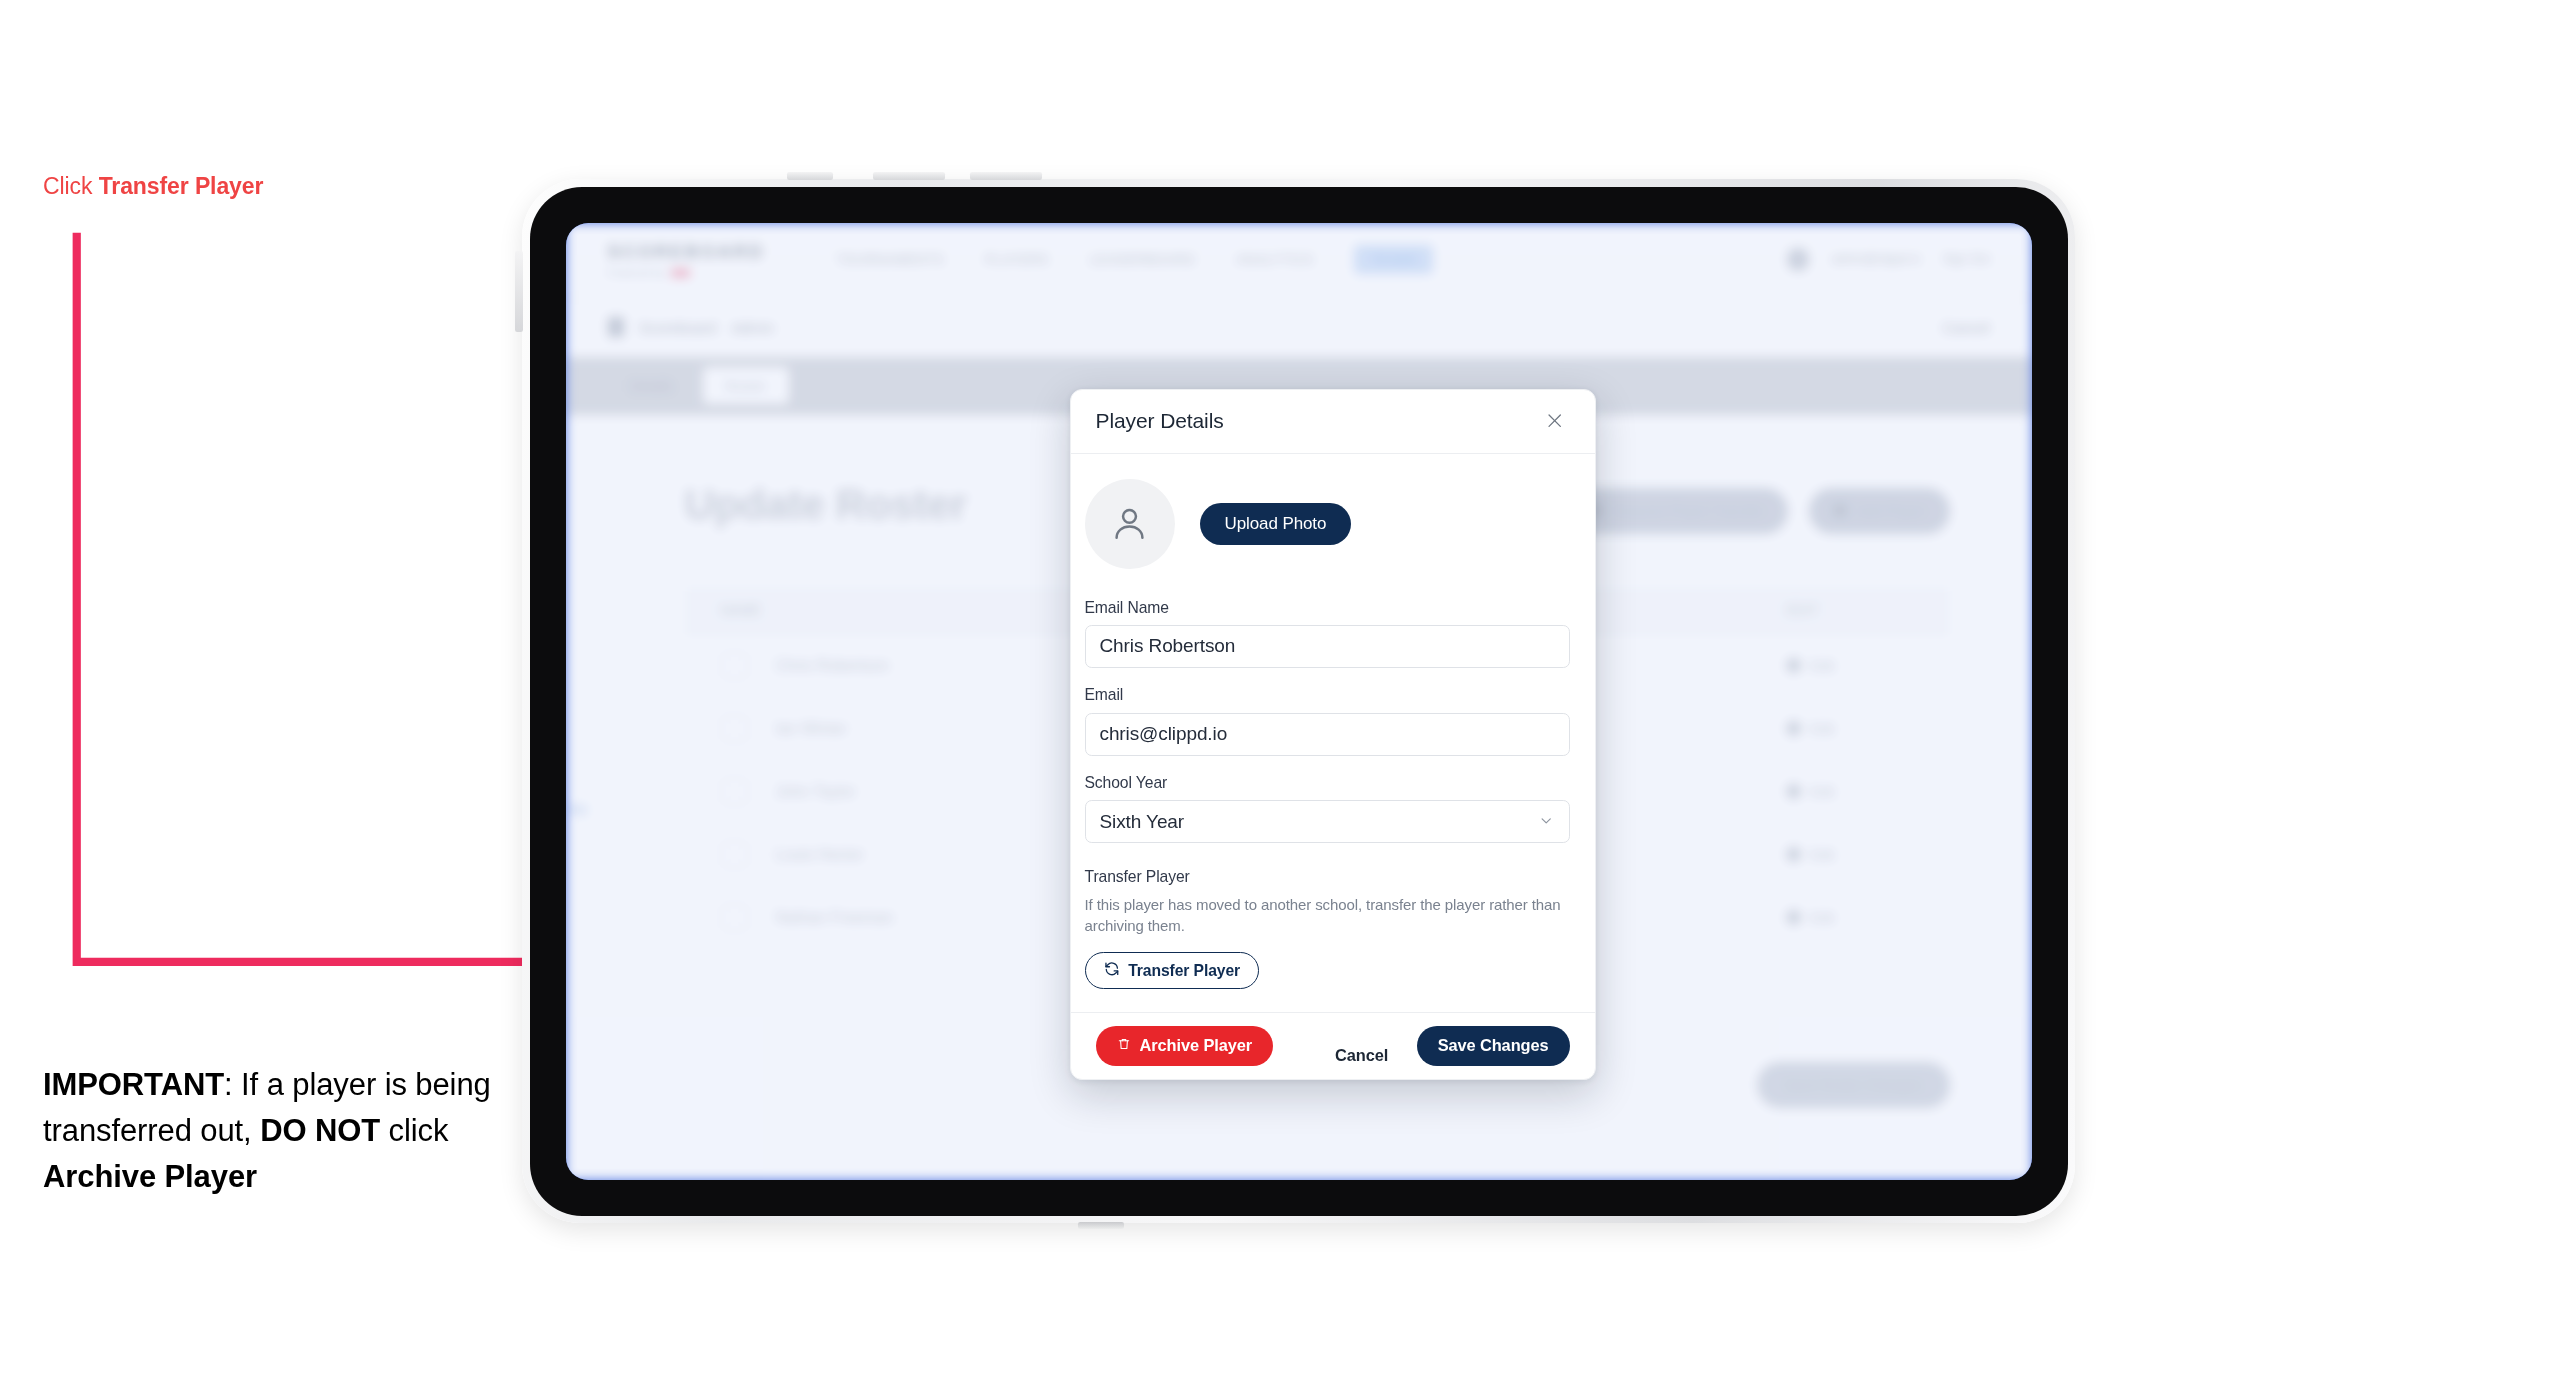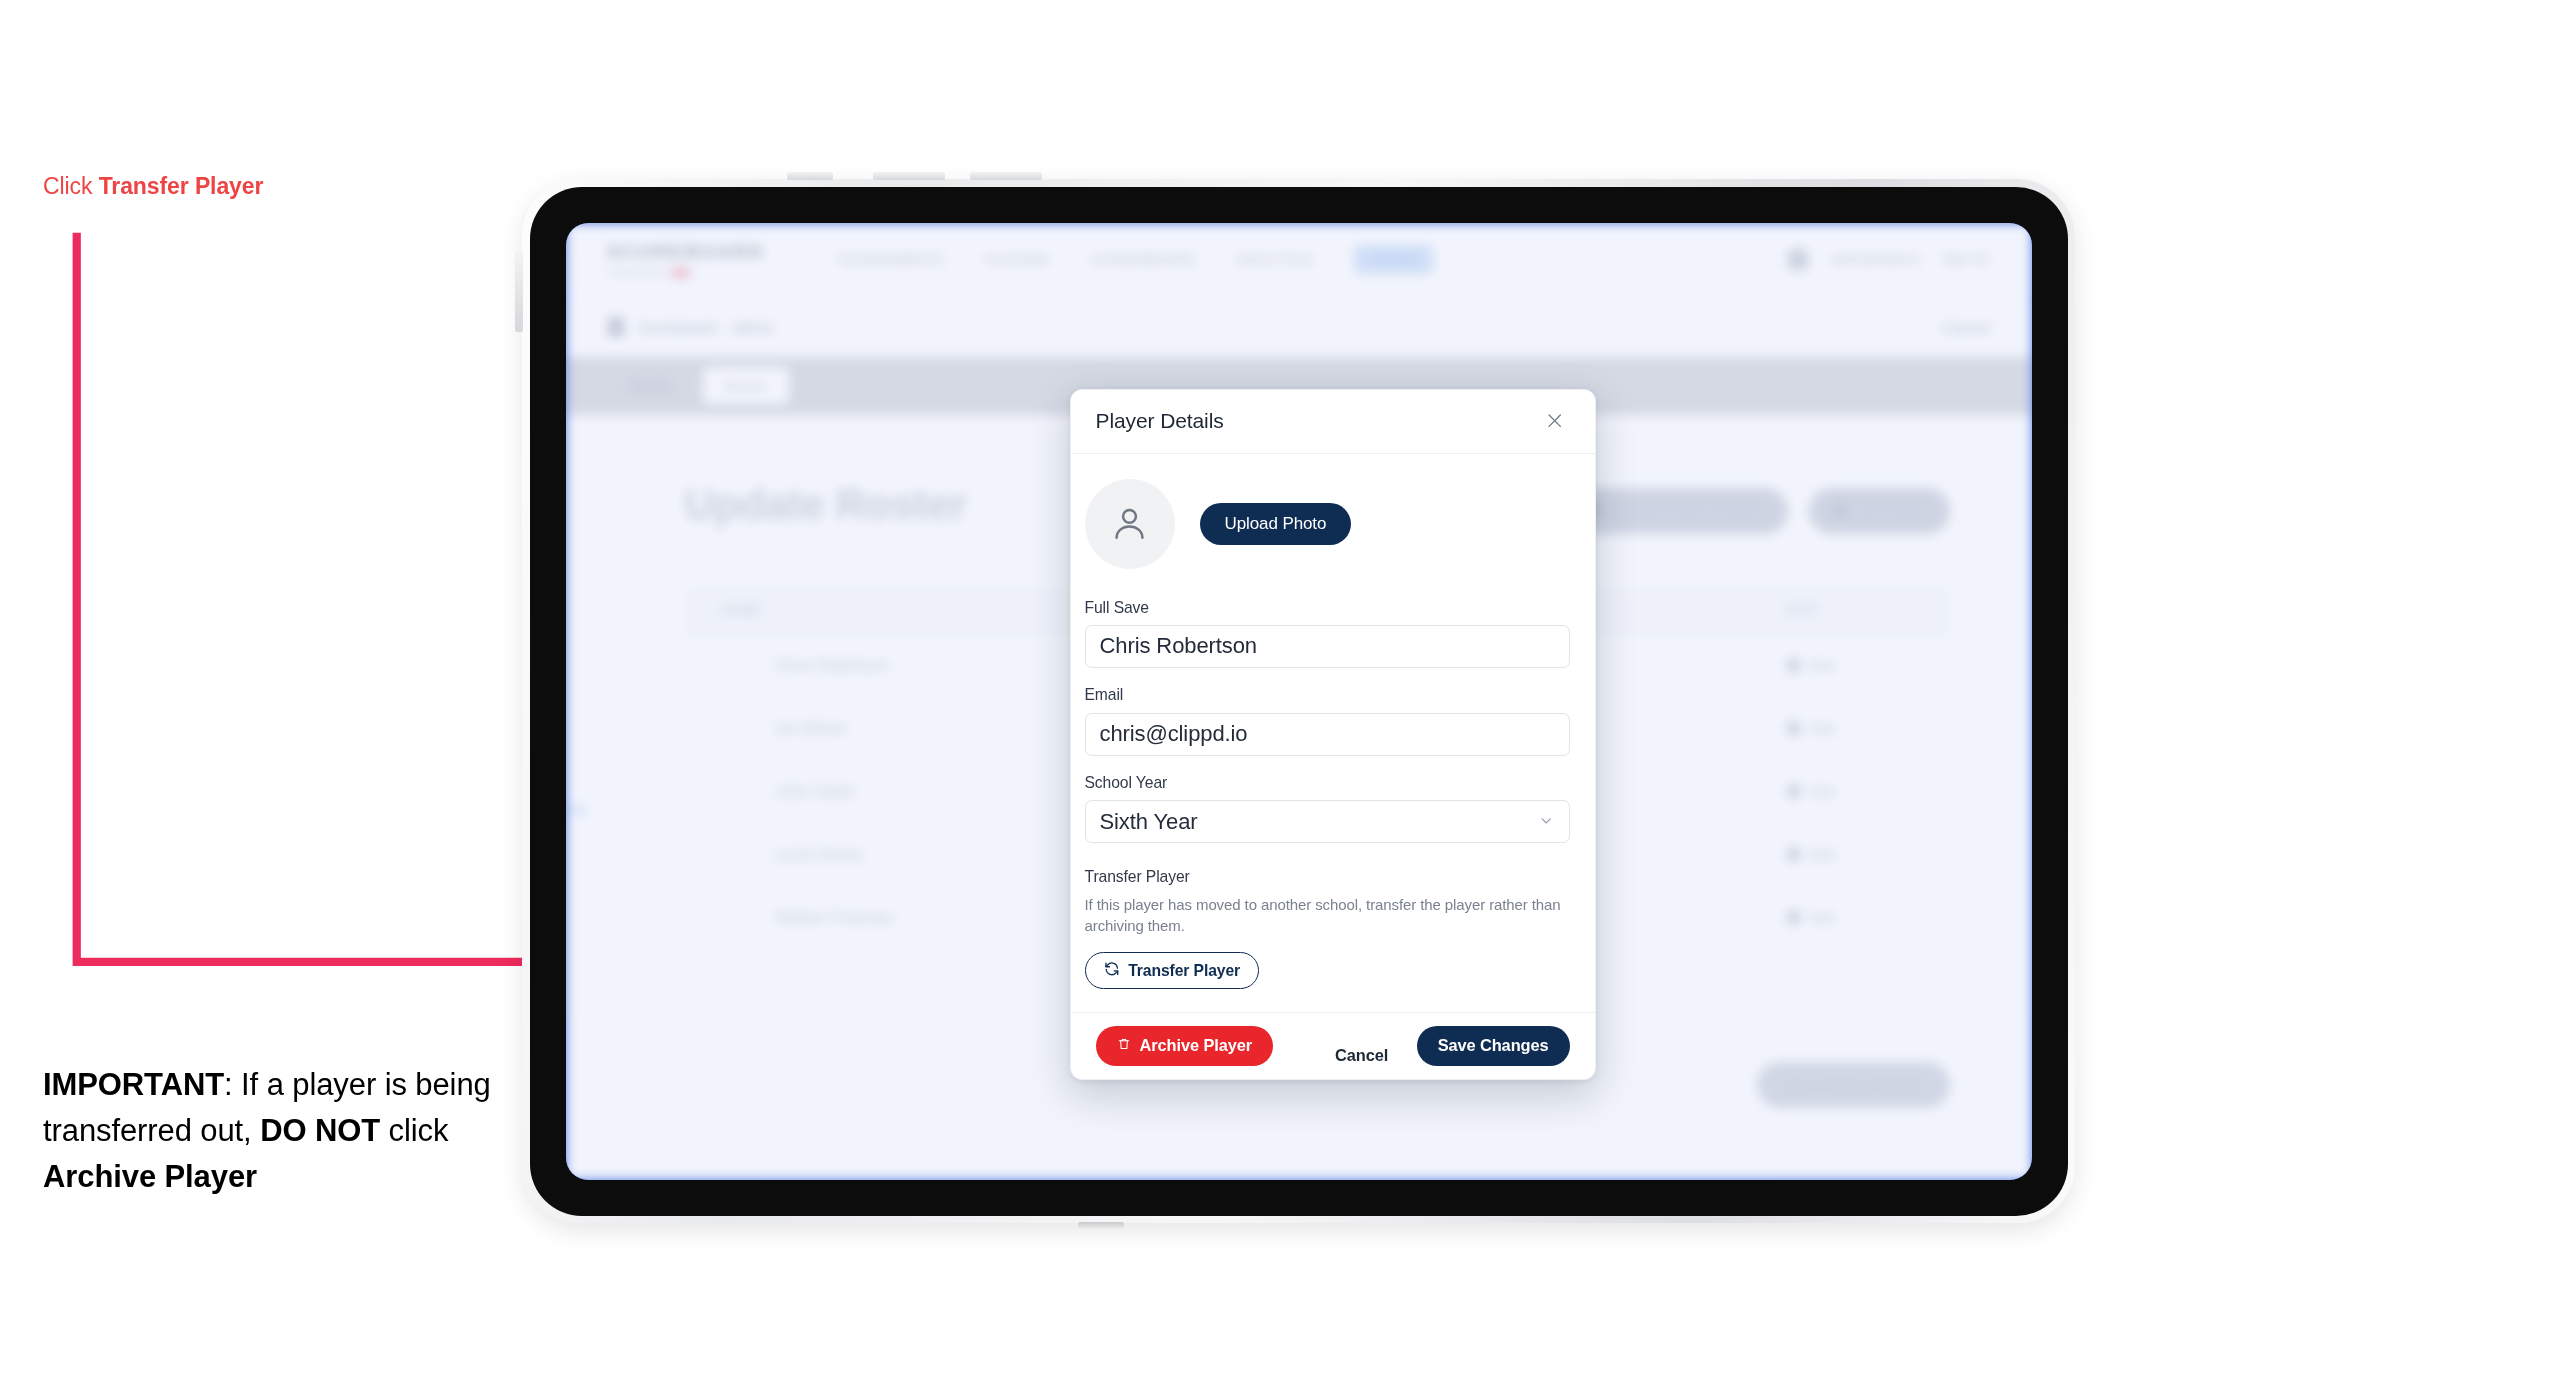--- a/index.html
+++ b/index.html
@@ -238,21 +238,21 @@
   }
 
   .field { margin-bottom: 18.7px; }
   .field-label {
     font-size: 15.7px; color: #31394a; margin-bottom: 8.2px; letter-spacing: -0.1px;
   }
   .field-input {
     width: 100%; height: 43px; box-sizing: border-box;
     border: 0.7px solid #dfe2e7; border-radius: 6.7px;
     background: #ffffff; padding: 0 14px;
-    font-size: 22px; color: #242c3a; font-family: inherit;
+    font-size: 19px; color: #242c3a; font-family: inherit;
     letter-spacing: -0.1px;
   }
   .select-wrap { position: relative; }
   .chev {
     position: absolute; right: 15px; top: 50%;
     transform: translateY(-50%); pointer-events: none;
   }
 
   .transfer-section { margin-top: 24.6px; padding-bottom: 22.4px; }
   .transfer-title { font-size: 15.7px; color: #31394a; margin-bottom: 7.5px; letter-spacing: -0.1px; }
@@ -439,21 +439,21 @@
             <div class="avatar-circle">
               <svg width="43" height="43" viewBox="0 0 24 24" fill="none" stroke="#707883" stroke-width="1.4" stroke-linecap="round" stroke-linejoin="round">
                 <circle cx="12" cy="8" r="3.6"></circle>
                 <path d="M4.8 20c0-3.8 3.2-6.3 7.2-6.3s7.2 2.5 7.2 6.3"></path>
               </svg>
             </div>
             <button class="upload-btn">Upload Photo</button>
           </div>
 
           <div class="field">
-            <div class="field-label">Full Save</div>
+            <div class="field-label">Email Name</div>
             <input class="field-input" type="text" value="Chris Robertson" style="">
           </div>
 
 
           <div class="field">
             <div class="field-label">Email</div>
             <input class="field-input" type="text" value="chris@clippd.io" style="">
           </div>
 
           <div class="field">

